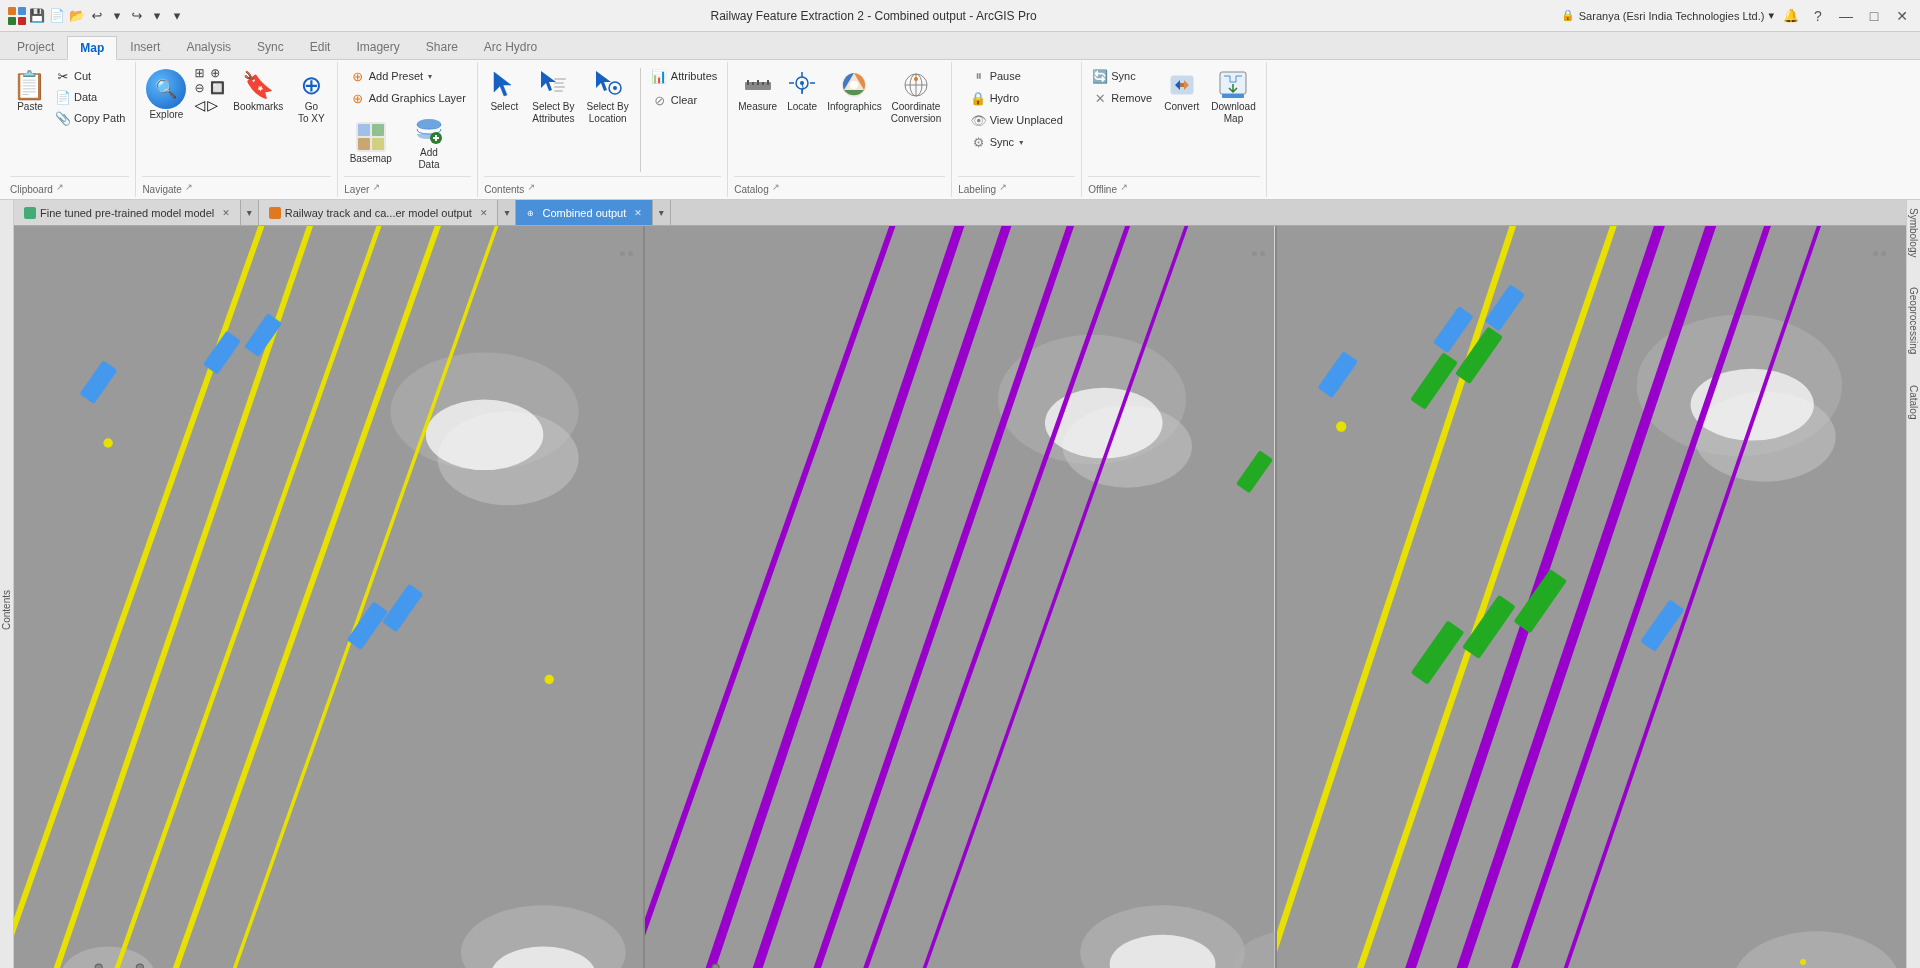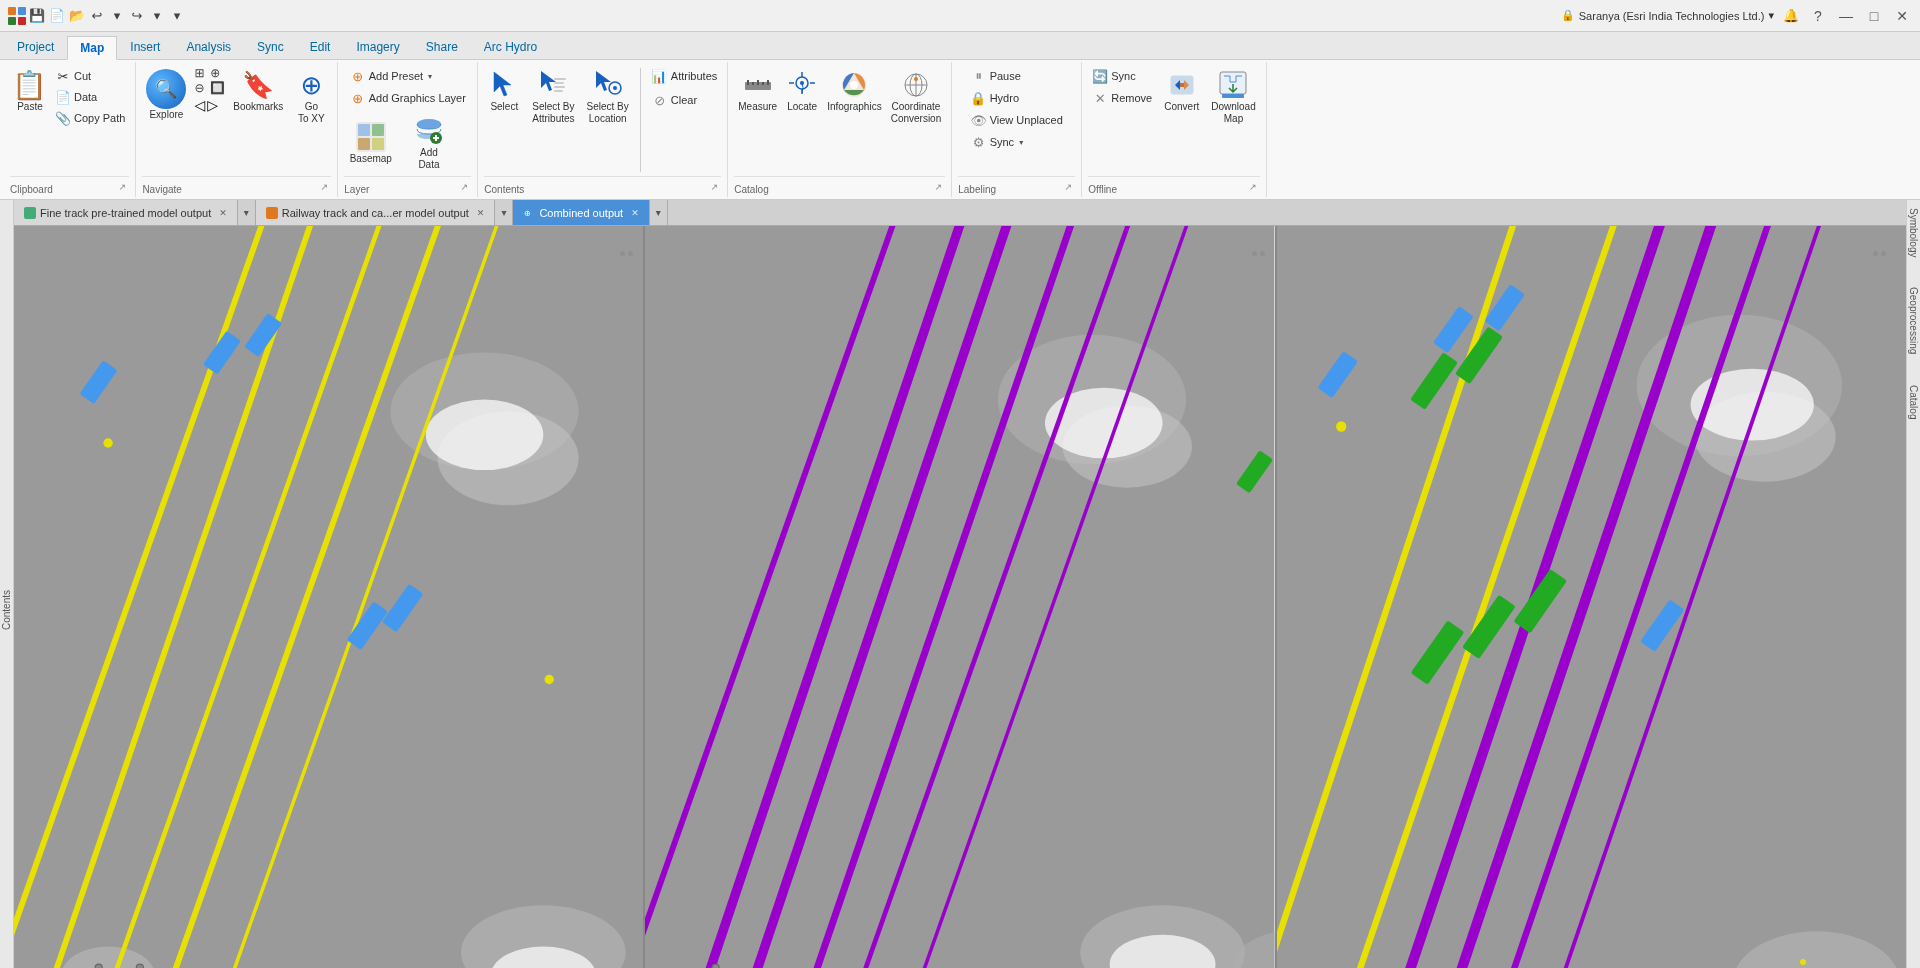--- a/index.html
+++ b/index.html
@@ -20,21 +20,21 @@
     .title-bar-right { display: flex; align-items: center; gap: 8px; }
     .title-btn { width: 20px; height: 20px; display: flex; align-items: center; justify-content: center; cursor: pointer; font-size: 14px; color: #555; }
 
     
     .qat { display: flex; align-items: center; gap: 2px; }
     .qat-icon { width: 18px; height: 18px; display: flex; align-items: center; justify-content: center; cursor: pointer; color: #444; font-size: 13px; }
 
     
     .ribbon { background: #f8f8f8; border-bottom: 1px solid #ccc; }
     .ribbon-tabs { display: flex; align-items: flex-end; background: #e8e8e8; padding: 0 4px; height: 28px; border-bottom: 1px solid #ccc; }
-    .ribbon-tab { padding: 4px 12px; cursor: pointer; font-size: 12px; color: #0369a1; border: 1px solid transparent; }
+    .ribbon-tab { padding: 4px 12px; cursor: pointer; font-size: 12px; color: #737373; border: 1px solid transparent; }
     .ribbon-tab.active { background: #f8f8f8; border: 1px solid #ccc; border-bottom: 1px solid #f8f8f8; color: #0066cc; font-weight: 600; margin-bottom: -1px; }
 
     .ribbon-content { display: flex; align-items: stretch; padding: 2px 4px; gap: 0; min-height: 88px; }
     .ribbon-group { display: flex; flex-direction: column; align-items: center; border-right: 1px solid #ddd; padding: 2px 6px; min-width: 60px; }
     .ribbon-group-label { font-size: 10px; color: #666; margin-top: 2px; padding-top: 2px; border-top: 1px solid transparent; white-space: nowrap; }
 
     .ribbon-btn-large { display: flex; flex-direction: column; align-items: center; cursor: pointer; padding: 3px 4px; border-radius: 3px; min-width: 38px; }
     .ribbon-btn-large .icon-lg { width: 32px; height: 32px; display: flex; align-items: center; justify-content: center; font-size: 22px; }
     .ribbon-btn-large .label { font-size: 10px; color: #333; text-align: center; line-height: 1.2; white-space: nowrap; }
 
@@ -44,21 +44,21 @@
     .small-btns-col { display: flex; flex-direction: column; gap: 1px; justify-content: center; }
 
     .dropdown-arrow { font-size: 8px; color: #555; margin-left: 2px; }
 
     .user-area { display: flex; align-items: center; gap: 4px; font-size: 11px; color: #333; cursor: pointer; }
 
     
     .sep { width: 1px; background: #ccc; margin: 2px 3px; align-self: stretch; }
 
     .ribbon-group-content { display: flex; align-items: flex-start; gap: 1px; flex: 1; padding: 2px 0; }
-    .ribbon-group-footer { display: flex; align-items: center; justify-content: space-between; width: 100%; padding-top: 2px; border-top: 1px solid #e0e0e0; margin-top: auto; }
+    .ribbon-group-footer { display: flex; align-items: center; width: 100%; padding-top: 2px; border-top: 1px solid #e0e0e0; margin-top: auto; }
     .group-expand-btn { width: 14px; height: 14px; display: flex; align-items: center; justify-content: center; cursor: pointer; color: #888; font-size: 9px; }
   </style>
 </head>
 <body>
 
 <div class="title-bar">
   <div class="title-bar-left">
     <div class="qat">
       <div class="qat-icon">
         <svg width="18" height="18" viewBox="0 0 18 18">
@@ -71,20 +71,21 @@
       <div class="qat-icon" title="Save">💾</div>
       <div class="qat-icon">📄</div>
       <div class="qat-icon">📂</div>
       <div class="qat-icon">↩</div>
       <div class="qat-icon">▾</div>
       <div class="qat-icon">↪</div>
       <div class="qat-icon">▾</div>
       <div class="qat-icon">▾</div>
     </div>
   </div>
+  <div class="title-bar-center">Railway Feature Extraction 2 - Combined output - ArcGIS Pro</div>
   <div class="title-bar-right">
     <div class="user-area">
       <span>🔒</span>
       <span>Saranya (Esri India Technologies Ltd.)</span>
       <span>▾</span>
     </div>
     <div class="qat-icon">🔔</div>
     <div class="title-btn">?</div>
     <div class="title-btn">—</div>
     <div class="title-btn">□</div>
@@ -401,21 +402,21 @@
 
   <div style="width:14px; background:#e8e8e8; border-right:1px solid #ccc; display:flex; align-items:center; justify-content:center; cursor:pointer;">
     <span style="writing-mode:vertical-rl; transform:rotate(180deg); font-size:10px; color:#555; white-space:nowrap;">Contents</span>
   </div>
 
   <div style="flex:1; display:flex; flex-direction:column;">
 
     <div style="display:flex; align-items:stretch; background:#d0d0d0; border-bottom:1px solid #aaa; height:26px;">
       <div style="display:flex; align-items:center; gap:4px; padding:2px 10px; background:#d8d8d8; border-right:1px solid #aaa; cursor:pointer; font-size:11px; color:#333;">
         <div style="width:12px; height:12px; background:#4a7; border-radius:2px; flex-shrink:0;"></div>
-        <span>Fine track pre-trained model output</span>
+        <span>Fine tuned pre-trained model model</span>
         <span style="font-size:9px; margin-left:4px; cursor:pointer; color:#666;">✕</span>
       </div>
       <div style="width:18px; display:flex; align-items:center; justify-content:center; background:#d0d0d0; border-right:1px solid #aaa; cursor:pointer; font-size:10px; color:#555;">▾</div>
       <div style="display:flex; align-items:center; gap:4px; padding:2px 10px; background:#d8d8d8; border-right:1px solid #aaa; cursor:pointer; font-size:11px; color:#333;">
         <div style="width:12px; height:12px; background:#e07820; border-radius:2px; flex-shrink:0;"></div>
         <span>Railway track and ca...er model output</span>
         <span style="font-size:9px; margin-left:4px; cursor:pointer; color:#666;">✕</span>
       </div>
       <div style="width:18px; display:flex; align-items:center; justify-content:center; background:#d0d0d0; border-right:1px solid #aaa; cursor:pointer; font-size:10px; color:#555;">▾</div>
       <div style="display:flex; align-items:center; gap:4px; padding:2px 10px; background:#4a90d9; border-right:1px solid #aaa; cursor:pointer; font-size:11px; color:white;">

